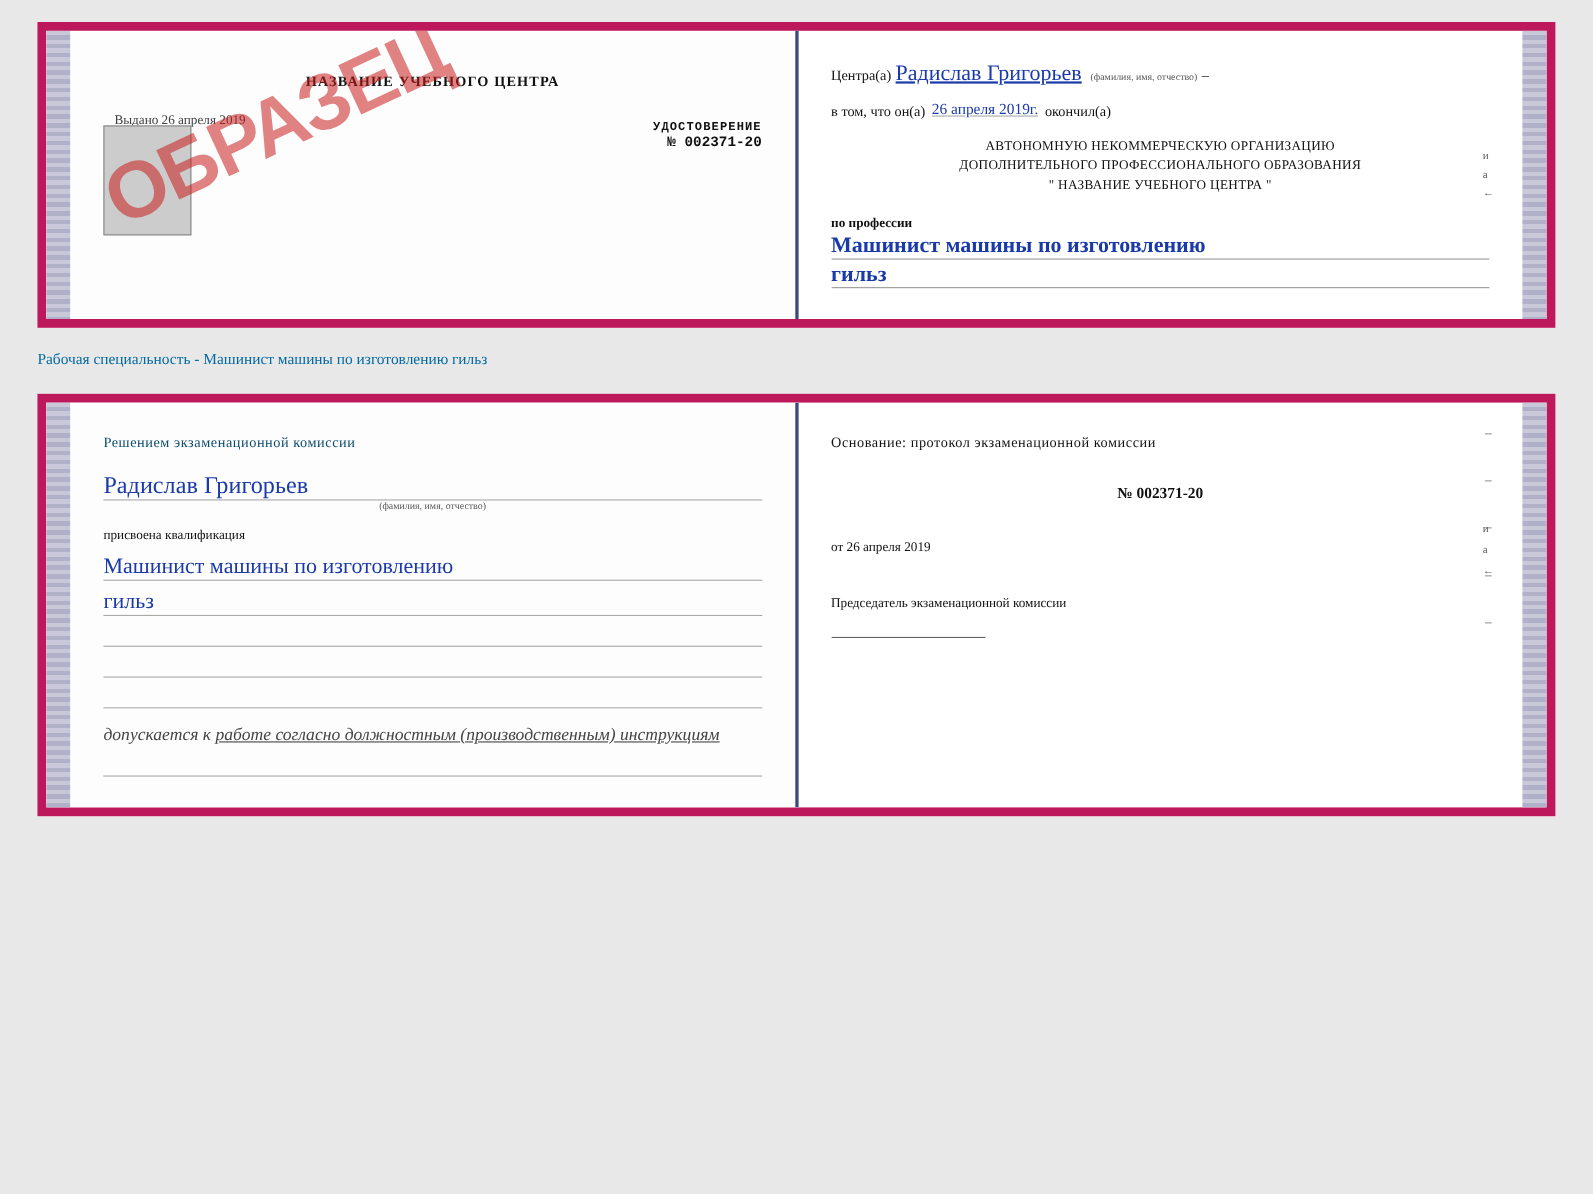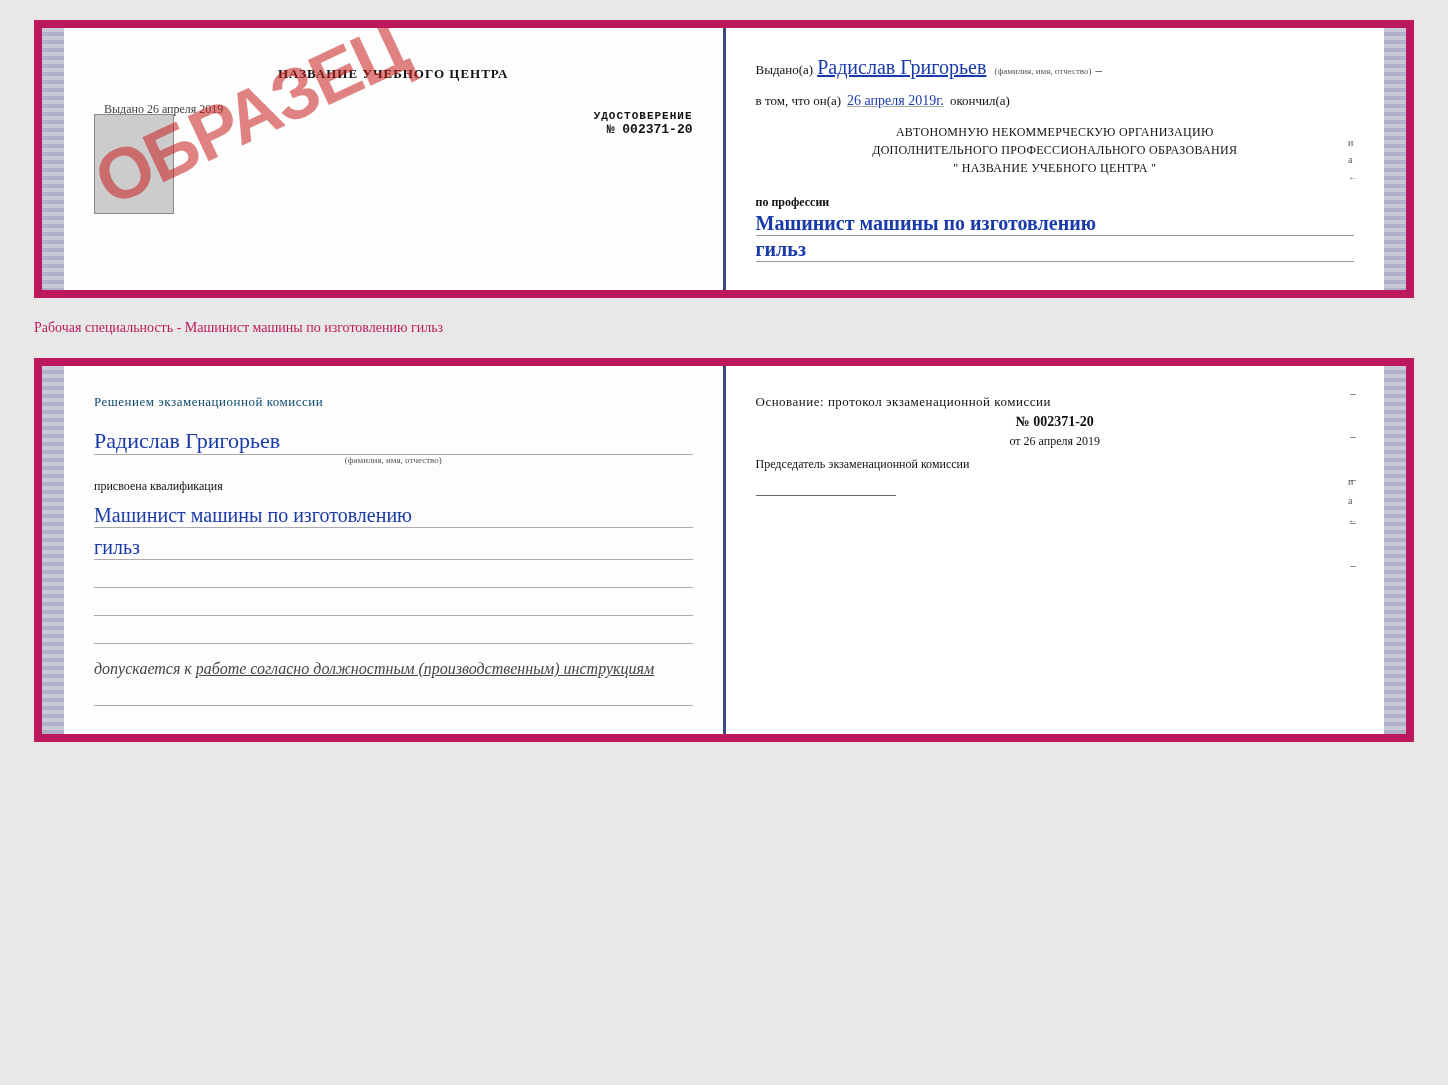--- a/index.html
+++ b/index.html
@@ -239,35 +239,35 @@
       display: flex;
       flex-direction: column;
       gap: 6px;
       font-size: 10px;
       color: #555;
     }
 
     
     .divider-label {
       font-size: 14px;
-      color: #be185d;
+      color: #0369a1;
       padding: 4px 0;
     }
 
     
     .lower-cert .cert-left {
       display: flex;
       flex-direction: column;
       gap: 8px;
     }
 
     .lower-cert .cert-right {
       display: flex;
       flex-direction: column;
-      gap: 0;
+      gap: 28px;
       font-size: 12.5px;
       color: #111;
     }
 
     .resolution-title {
       font-size: 13px;
       letter-spacing: 0.5px;
       color: #0c4a6e;
       font-weight: normal;
       text-align: left;
@@ -340,21 +340,20 @@
       font-size: 14px;
       font-weight: bold;
       color: #111;
       text-align: center;
       margin: 4px 0;
     }
 
     .ot-date {
       font-size: 12px;
       color: #111;
-      text-align: center;
     }
 
     .chairman-block {
       font-size: 12px;
       color: #111;
       margin-top: 8px;
     }
 
     .signature-line {
       border-bottom: 1px solid #666;
@@ -400,21 +399,21 @@
           <div class="cert-number">№ 002371-20</div>
         </div>
       </div>
 
       <div class="vydano-line">Выдано 26 апреля 2019</div>
       <div class="mp-label">М.П.</div>
     </div>
 
     <div class="cert-right">
       <div class="received-line">
-        <span>Выдано(а)</span>
+        <span>Центра(а)</span>
         <span class="handwritten-name">Радислав Григорьев</span>
         <span style="font-size:9px; color:#555; margin-left:4px;">(фамилия, имя, отчество)</span>
         <span>–</span>
       </div>
 
       <div class="date-line">
         <span>в том, что он(а)</span>
         <span class="handwritten-date">26 апреля 2019г.</span>
         <span>окончил(а)</span>
       </div>

